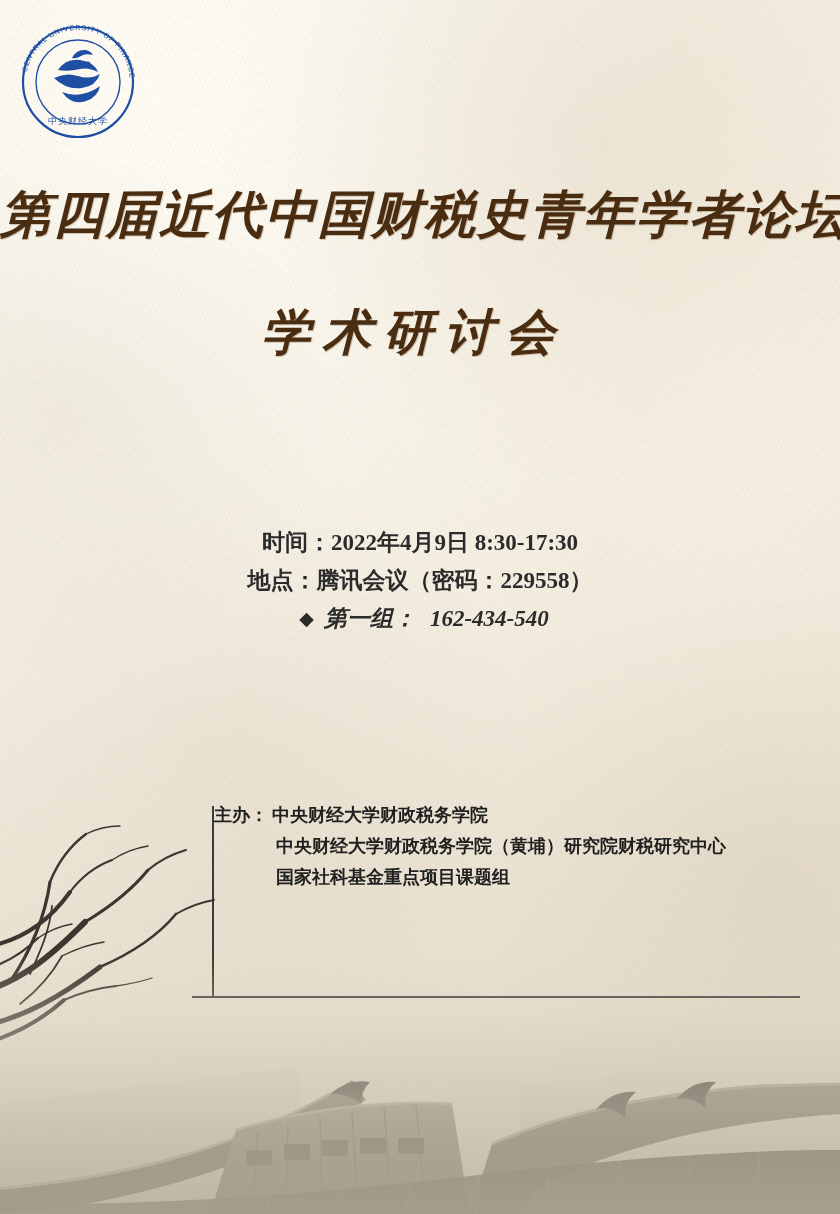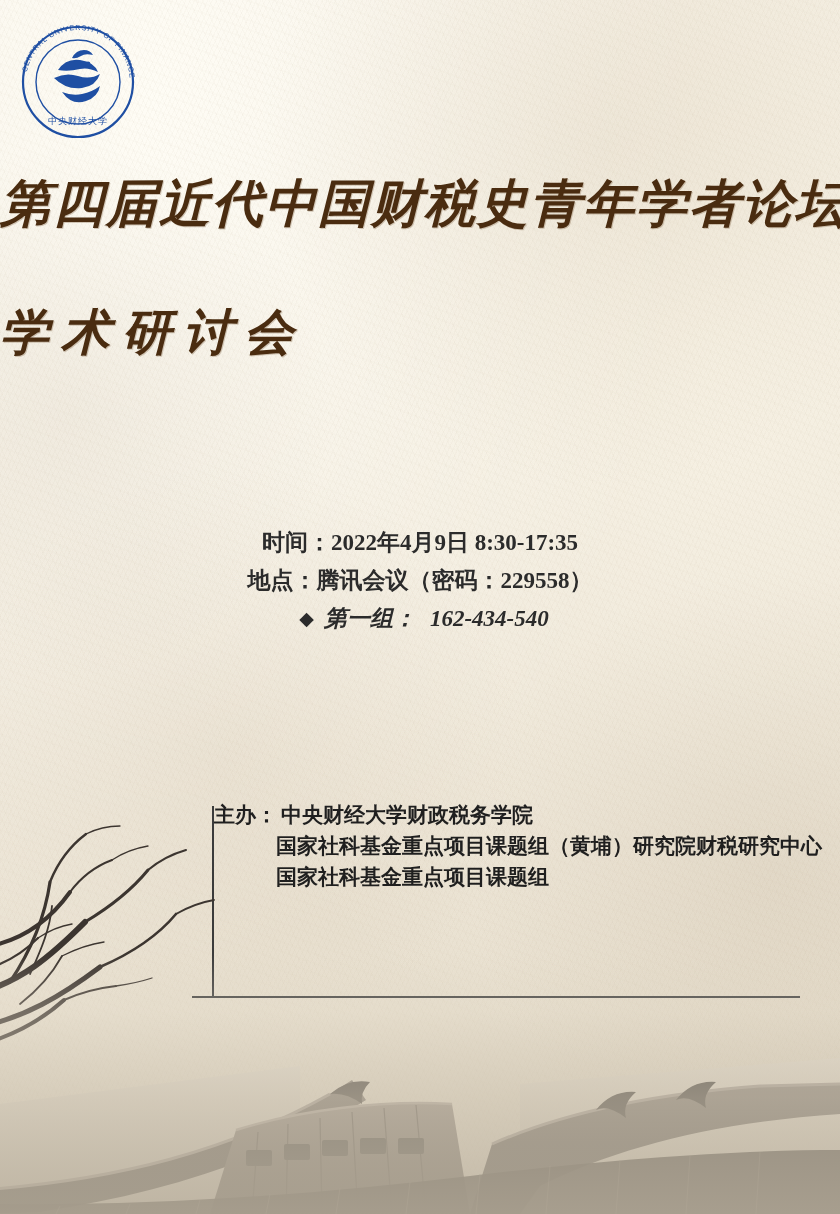--- a/index.html
+++ b/index.html
@@ -48,38 +48,39 @@
     left: 14px;
     top: 18px;
     width: 128px;
     height: 128px;
   }
   .logo svg { display:block; }
 
   
   .title-main {
     position: absolute;
-    top: 170px;
+    top: 181px;
     left: 0;
     width: 840px;
     text-align: center;
     font-family: "DejaVu Serif", "Liberation Serif", serif;
     font-size: 51px;
     font-weight: 700;
     font-style: italic;
     letter-spacing: 2px;
     color: #4a2c10;
     text-shadow: 1px 1px 0 rgba(90,55,20,0.25);
     white-space: nowrap;
   }
   .title-sub {
     position: absolute;
     top: 300px;
     left: 0;
     width: 828px;
+    text-align: center;
     font-family: "DejaVu Serif", "Liberation Serif", serif;
     font-size: 49px;
     font-weight: 700;
     font-style: italic;
     letter-spacing: 12px;
     color: #4a2c10;
     text-shadow: 1px 1px 0 rgba(90,55,20,0.25);
     white-space: nowrap;
   }
 
@@ -110,21 +111,21 @@
 
   
   .org-block {
     position: absolute;
     top: 800px;
     left: 214px;
     width: 610px;
     color: #1f1f1f;
     font-family: "Liberation Serif", "DejaVu Serif", serif;
     font-weight: 700;
-    font-size: 21px;
+    font-size: 18px;
     line-height: 31px;
   }
   .org-row { white-space: nowrap; }
   .org-row .label { margin-right: 4px; }
   .org-row.sub { padding-left: 62px; }
 
   .rule-vert {
     position: absolute;
     left: 212px;
     top: 806px;
@@ -193,39 +194,39 @@
       </g>
       <text x="64" y="106" text-anchor="middle" font-family="'DejaVu Serif', serif" font-size="9" fill="#1f4fa3" letter-spacing="1">中央财经大学</text>
     </svg>
   </div>
 
   <div class="title-main">第四届近代中国财税史青年学者论坛</div>
   <div class="title-sub">学术研讨会</div>
 
   <div class="info-block">
     <div class="info-line">
-      <span>时间：</span><span>2022年4月9日  8:30-17:35</span>
+      <span>时间：</span><span>2022年4月9日  8:30-17:30</span>
     </div>
     <div class="info-line">
       <span>地点：</span><span>腾讯会议（密码：229558）</span>
     </div>
     <div class="info-line indent-a">
       <span class="diamond">◆</span><span>第一组：</span><span class="gap"></span><span>162-434-540</span>
     </div>
   </div>
 
   <div class="rule-vert"></div>
   <div class="rule-horz"></div>
 
   <div class="org-block">
     <div class="org-row">
       <span class="label">主办：</span><span>中央财经大学财政税务学院</span>
     </div>
     <div class="org-row sub">
-      <span>国家社科基金重点项目课题组（黄埔）研究院财税研究中心</span>
+      <span>中央财经大学财政税务学院（黄埔）研究院财税研究中心</span>
     </div>
     <div class="org-row sub">
       <span>国家社科基金重点项目课题组</span>
     </div>
   </div>
 
   <div class="branches">
     <svg viewBox="0 0 280 300" width="280" height="300" aria-hidden="true">
       <g stroke="#3c3530" fill="none" stroke-linecap="round">
         <path d="M-10 250 C 30 240, 60 215, 95 180" stroke-width="6"></path>

